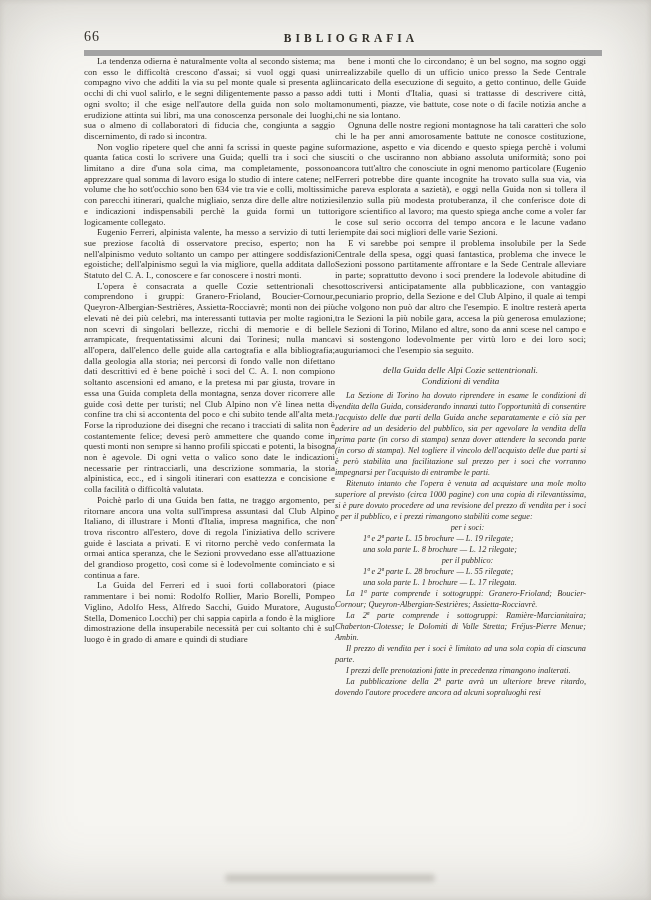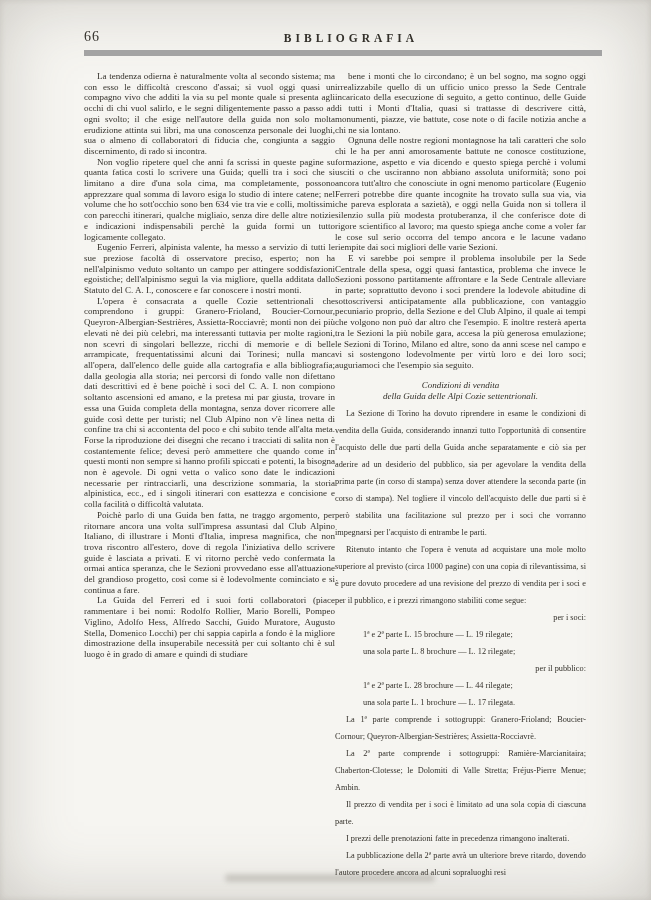--- a/index.html
+++ b/index.html
@@ -25,38 +25,38 @@
   }
   .page-number {
     position: absolute; left: 0; top: 1px;
     font-size: 14px; letter-spacing: 1px;
   }
   .header-title {
     position: absolute; left: 16px; right: 0; top: 4px;
     text-align: center;
     font-size: 11.5px; letter-spacing: 4px; font-weight: bold;
   }
-  .columns { display: flex; gap: 0; margin-top: 15px; }
+  .columns { display: flex; gap: 0; }
   .col {
     width: 251px;
     font-size: 9px; line-height: 10.7px;
     text-align: justify;
   }
   .para { margin: 0; text-indent: 13px; }
   .signature {
     text-align: right; padding-right: 10px; margin-top: 3px;
     font-variant: small-caps; letter-spacing: 1.5px; font-size: 10px;
   }
   .section-heading {
     margin-top: 9px; text-align: center; font-style: italic;
     font-size: 9px; line-height: 11px;
   }
-  .small { font-size: 8.3px; line-height: 17px; margin-top: 3px; }
+  .small { font-size: 8.3px; line-height: 11px; margin-top: 3px; font-style: italic; }
   .small .para { text-indent: 11px; }
-  .price-label { text-align: right; padding-left: 14px; }
+  .price-label { text-align: center; padding-left: 14px; }
   .price-line { text-align: left; padding-left: 28px; }
   .footer-artifact {
     position: absolute; left: 225px; top: 874px;
     width: 210px; height: 8px;
     background: rgba(120,114,102,0.28);
     filter: blur(2.5px);
     border-radius: 4px;
   }
 </style>
 </head>
@@ -81,33 +81,33 @@
         <p class="para">La Guida del Ferreri ed i suoi forti collaboratori (piace rammentare i bei nomi: Rodolfo Rollier, Mario Borelli, Pompeo Viglino, Adolfo Hess, Alfredo Sacchi, Guido Muratore, Augusto Stella, Domenico Locchi) per chi sappia capirla a fondo è la migliore dimostrazione della insuperabile necessità per cui soltanto chi è sul luogo è in grado di amare e quindi di studiare</p>
       </div>
 
       <div class="col">
         <p class="para">bene i monti che lo circondano; è un bel sogno, ma sogno oggi irrealizzabile quello di un ufficio unico presso la Sede Centrale incaricato della esecuzione di seguito, a getto continuo, delle Guide di tutti i Monti d'Italia, quasi si trattasse di descrivere città, monumenti, piazze, vie battute, cose note o di facile notizia anche a chi ne sia lontano.</p>
         <p class="para">Ognuna delle nostre regioni montagnose ha tali caratteri che solo chi le ha per anni amorosamente battute ne conosce costituzione, formazione, aspetto e via dicendo e questo spiega perchè i volumi usciti o che usciranno non abbiano assoluta uniformità; sono poi ancora tutt'altro che conosciute in ogni menomo particolare (Eugenio Ferreri potrebbe dire quante incognite ha trovato sulla sua via, via che pareva esplorata a sazietà), e oggi nella Guida non si tollera il silenzio sulla più modesta protuberanza, il che conferisce dote di rigore scientifico al lavoro; ma questo spiega anche come a voler far le cose sul serio occorra del tempo ancora e le lacune vadano riempite dai soci migliori delle varie Sezioni.</p>
         <p class="para">E vi sarebbe poi sempre il problema insolubile per la Sede Centrale della spesa, oggi quasi fantastica, problema che invece le Sezioni possono partitamente affrontare e la Sede Centrale alleviare in parte; soprattutto devono i soci prendere la lodevole abitudine di sottoscriversi anticipatamente alla pubblicazione, con vantaggio pecuniario proprio, della Sezione e del Club Alpino, il quale ai tempi che volgono non può dar altro che l'esempio. E inoltre resterà aperta tra le Sezioni la più nobile gara, accesa la più generosa emulazione; le Sezioni di Torino, Milano ed altre, sono da anni scese nel campo e vi si sostengono lodevolmente per virtù loro e dei loro soci; auguriamoci che l'esempio sia seguito.</p>
 
 
         <div class="section-heading">
+          <div>della Guida delle Alpi Cozie settentrionali.</div>
           <div>Condizioni di vendita</div>
-          <div>della Guida delle Alpi Cozie settentrionali.</div>
         </div>
 
         <div class="small">
           <p class="para">La Sezione di Torino ha dovuto riprendere in esame le condizioni di vendita della Guida, considerando innanzi tutto l'opportunità di consentire l'acquisto delle due parti della Guida anche separatamente e ciò sia per aderire ad un desiderio del pubblico, sia per agevolare la vendita della prima parte (in corso di stampa) senza dover attendere la seconda parte (in corso di stampa). Nel togliere il vincolo dell'acquisto delle due parti si è però stabilita una facilitazione sul prezzo per i soci che vorranno impegnarsi per l'acquisto di entrambe le parti.</p>
           <p class="para">Ritenuto intanto che l'opera è venuta ad acquistare una mole molto superiore al previsto (circa 1000 pagine) con una copia di rilevantissima, si è pure dovuto procedere ad una revisione del prezzo di vendita per i soci e per il pubblico, e i prezzi rimangono stabiliti come segue:</p>
 
           <div class="price-label">per i soci:</div>
           <div class="price-line">1ª e 2ª parte L. 15 brochure — L. 19 rilegate;</div>
           <div class="price-line">una sola parte L. 8 brochure — L. 12 rilegate;</div>
           <div class="price-label">per il pubblico:</div>
-          <div class="price-line">1ª e 2ª parte L. 28 brochure — L. 44 rilegate;</div>
+          <div class="price-line">1ª e 2ª parte L. 28 brochure — L. 55 rilegate;</div>
           <div class="price-line">una sola parte L. 1 brochure — L. 17 rilegata.</div>
 
           <p class="para">La 1ª parte comprende i sottogruppi: Granero-Frioland; Boucier-Cornour; Queyron-Albergian-Sestrières; Assietta-Rocciavrè.</p>
           <p class="para">La 2ª parte comprende i sottogruppi: Ramière-Marcianitaira; Chaberton-Clotesse; le Dolomiti di Valle Stretta; Fréjus-Pierre Menue; Ambin.</p>
           <p class="para">Il prezzo di vendita per i soci è limitato ad una sola copia di ciascuna parte.</p>
           <p class="para">I prezzi delle prenotazioni fatte in precedenza rimangono inalterati.</p>
           <p class="para">La pubblicazione della 2ª parte avrà un ulteriore breve ritardo, dovendo l'autore procedere ancora ad alcuni sopraluoghi resi</p>
         </div>
       </div>
 

